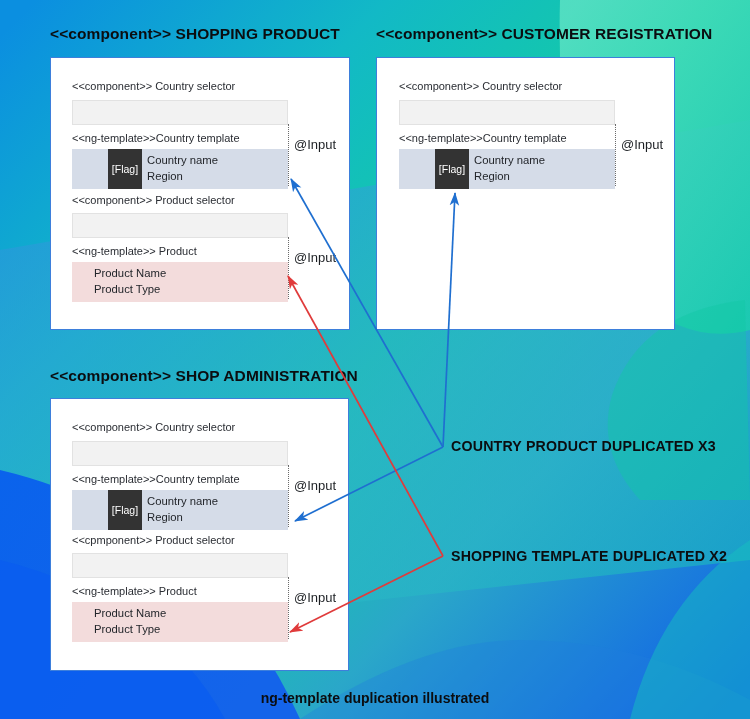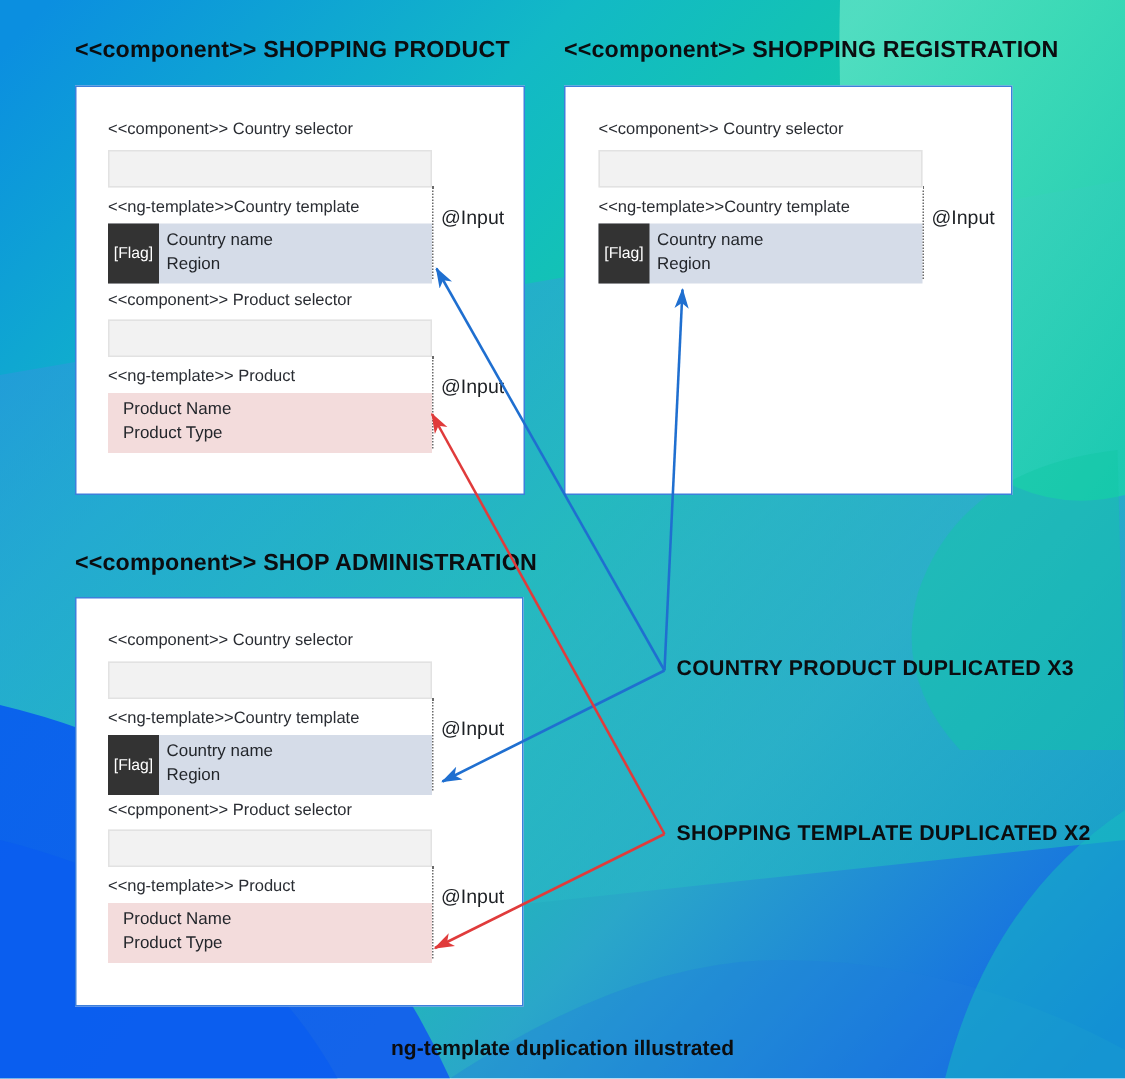--- a/index.html
+++ b/index.html
@@ -34,27 +34,27 @@
     position:absolute;background:#f2f2f2;border:1px solid #e2e2e2;
     box-sizing:border-box;
   }
   .tmpl-row{
     position:absolute;box-sizing:border-box;display:flex;align-items:stretch;
   }
   .tmpl-country{background:#d5dce8;}
   .tmpl-product{background:#f3dcdc;}
   .flag{
     background:#333333;color:#ffffff;font-size:10.5px;display:flex;
-    align-items:center;justify-content:center;width:34px;flex:0 0 34px;
+    align-items:center;justify-content:center;width:34px;flex:0 0 34px;margin-left:36px;
   }
   .tmpl-text{
     display:flex;flex-direction:column;justify-content:center;
     padding-left:5px;color:#23262b;font-size:11.3px;line-height:1.38;
   }
-  .tmpl-product .tmpl-text{padding-left:10px;}
+  .tmpl-product .tmpl-text{padding-left:22px;}
 
   .atinput{
     position:absolute;color:#1d2024;font-size:13px;white-space:nowrap;
   }
   .dotline{
     position:absolute;border-left:1.3px dotted #6b6b6b;
   }
 
   
   .anno{
@@ -114,21 +114,21 @@
     </svg>
   </div>
 
   <div class="sect-title" style="left:50px;top:25px;">
     <span class="chev">&lt;&lt;component&gt;&gt; </span>
     <span>SHOPPING PRODUCT</span>
   </div>
 
   <div class="sect-title" style="left:376px;top:25px;">
     <span class="chev">&lt;&lt;component&gt;&gt; </span>
-    <span>SHOPPING REGISTRATION</span>
+    <span>CUSTOMER REGISTRATION</span>
   </div>
 
   <div class="sect-title" style="left:50px;top:367px;">
     <span class="chev">&lt;&lt;component&gt;&gt; </span>
     <span>SHOP ADMINISTRATION</span>
   </div>
 
   <div class="card" style="left:50px;top:57px;width:300px;height:273px;">
 
     <div class="lbl" style="left:21px;top:22px;">&lt;&lt;component&gt;&gt; Country selector</div>

